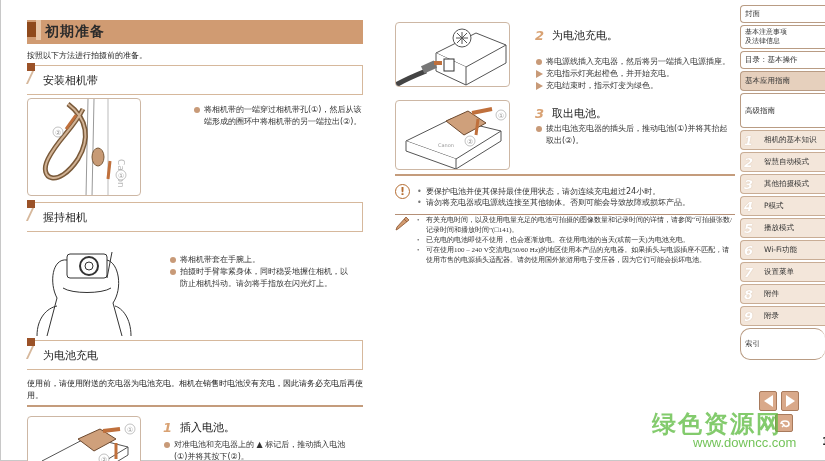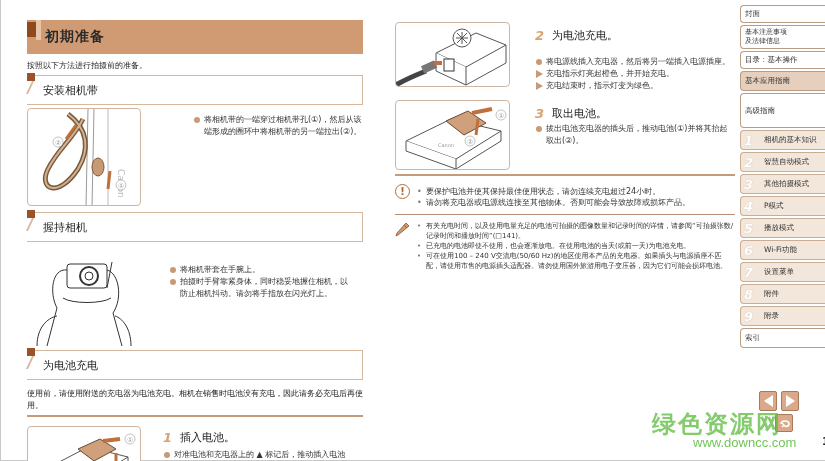--- a/index.html
+++ b/index.html
@@ -2,21 +2,21 @@
 <html><head>
 <meta charset="utf-8">
 <style>
   * { box-sizing: border-box; margin: 0; padding: 0; }
   html, body { width: 825px; height: 461px; overflow: hidden; background: #ffffff; }
   body { font-family: "DejaVu Sans", "Liberation Sans", sans-serif; color: #333; position: relative; }
   .page-frame { position: absolute; left: 0; top: 0; width: 825px; height: 461px; border-left: 1px solid #c8c8c8; border-bottom: 1px solid #c8c8c8; }
 
   
   .left-col { position: absolute; left: 27px; top: 20px; width: 336px; }
-  .chapter-title { position: relative; height: 34px; background: #d09b72; display: flex; align-items: center; }
+  .chapter-title { position: relative; height: 24px; background: #d09b72; display: flex; align-items: center; }
   .chapter-title .sq { position: absolute; left: 0; top: 2px; width: 9px; height: 15px; background: #8f4a1c; }
   .chapter-title .sq2 { position: absolute; left: 9px; top: 0; width: 5px; height: 20px; background: #e7c6a8; }
   .chapter-title span { margin-left: 18px; font-size: 14px; font-weight: bold; color: #2b2b2b; letter-spacing: 1px; }
   .intro { font-size: 8px; margin-top: 6px; color: #222; }
 
   .sec-head { position: relative; height: 30px; border: 1px solid #d6b89c; border-left: none; margin-top: 4px; display: flex; align-items: center; background: #fff; }
   .sec-head .mark { position: absolute; left: 0; top: -3px; width: 8px; height: 8px; background: #9b5228; }
   .sec-head .slash { position: absolute; left: 2px; top: 5px; width: 2px; height: 13px; background: #d6b89c; transform: skewX(-25deg); }
   .sec-head span { margin-left: 16px; font-size: 11px; color: #222; }
 
@@ -223,21 +223,21 @@
   </div>
   <div class="rule" style="margin-top:4px;"></div>
 
   <div class="notice" style="margin-top:10px;">
     <div class="warn-icon">!</div>
     <div class="dot">要保护电池并使其保持最佳使用状态，请勿连续充电超过24小时。</div>
     <div class="dot">请勿将充电器或电源线连接至其他物体。否则可能会导致故障或损坏产品。</div>
   </div>
   <div class="rule" style="margin-top:6px;height:1px;background:#b59077;"></div>
 
-  <div class="notice note-text" style="margin-top:6px;">
+  <div class="notice note-text" style="font-family:Liberation Serif, serif;">
     <svg class="pencil-icon" viewBox="0 0 16 16">
       <path d="M3 14 L1 15 L2 12 L11 2 L14 5 Z" fill="#d19a6f" stroke="#8a5430" stroke-width="0.8"></path>
       <line x1="9" y1="4" x2="12" y2="7" stroke="#8a5430" stroke-width="0.8"></line>
     </svg>
     <div class="dot">有关充电时间，以及使用电量充足的电池可拍摄的图像数量和记录时间的详情，请参阅“可拍摄张数/记录时间和播放时间”(□141)。</div>
     <div class="dot">已充电的电池即使不使用，也会逐渐放电。在使用电池的当天(或前一天)为电池充电。</div>
     <div class="dot">可在使用100 – 240 V交流电(50/60 Hz)的地区使用本产品的充电器。如果插头与电源插座不匹配，请使用市售的电源插头适配器。请勿使用国外旅游用电子变压器，因为它们可能会损坏电池。</div>
   </div>
 </div>
 
@@ -286,21 +286,21 @@
       <span>设置菜单</span>
     </div>
   <div class="tab chap" style="height:20px;">
       <span class="n">8</span>
       <span>附件</span>
     </div>
   <div class="tab chap" style="height:20px;">
       <span class="n">9</span>
       <span>附录</span>
     </div>
-  <div class="tab" style="height:20px;">
+  <div class="tab" style="height:32px;border-radius:10px;">
       <span>索引</span>
     </div>
 </div>
 
 <div class="nav-btns">
   <div class="nav-btn">
       <div class="tri-l"></div>
     </div>
   <div class="nav-btn">
       <div class="tri-r"></div>

